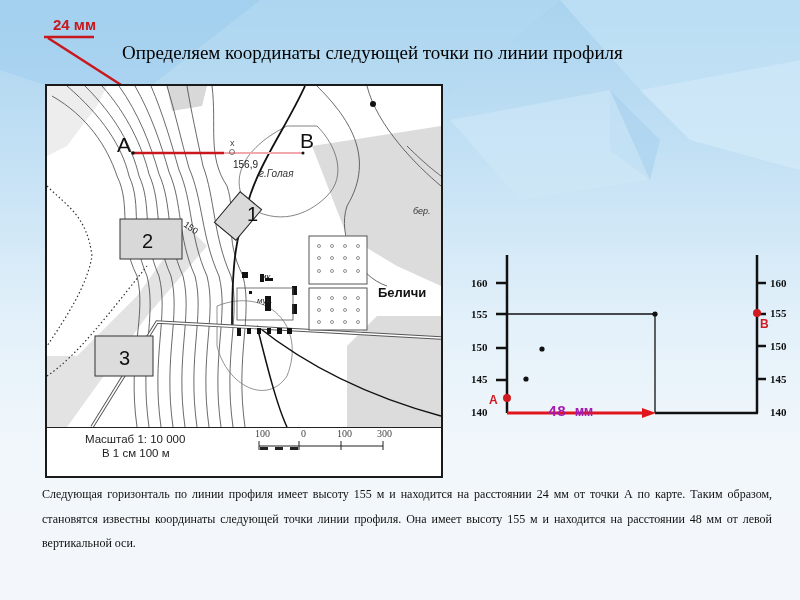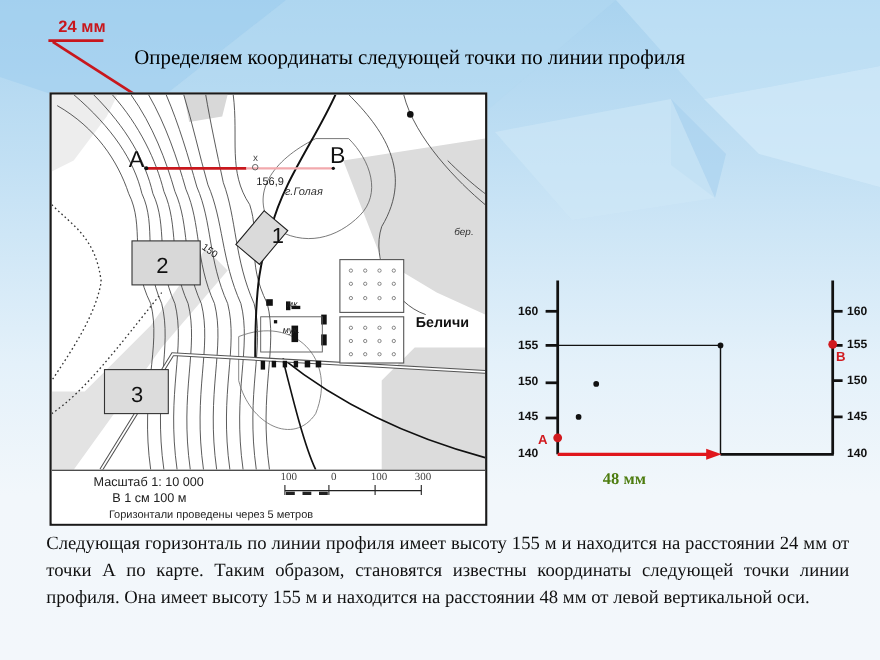--- a/index.html
+++ b/index.html
@@ -27,35 +27,35 @@
     position: absolute; left: 0; top: 341px; width: 452px; height: 49px;
     border-top: 1.5px solid #222; background: #fff;
     font-family: "Liberation Sans", sans-serif; color: #222;
   }
   .legend .scale { position: absolute; left: 38px; top: 5px; font-size: 11.5px; }
   .legend .scale2 { position: absolute; left: 55px; top: 19px; font-size: 11.5px; }
   .legend .contours { position: absolute; left: 52px; top: 35px; font-size: 10px; }
   .legend .tick { position: absolute; top: 0px; font-size: 10px; color: #444; font-family: Liberation Serif, serif; }
   .map-text { font-family: "Liberation Sans", sans-serif; }
   .axis-lbl {
-    position: absolute; font-family: Liberation Sans, sans-serif;
+    position: absolute; font-family: Liberation Serif, serif;
     font-weight: bold; font-size: 11px; color: #111;
   }
   .red-lbl {
     position: absolute; font-family: "Liberation Sans", sans-serif;
     font-weight: bold; font-size: 12px; color: #d11a1f;
   }
   .dist-lbl {
-    position: absolute; left: 548px; top: 428px;
-    font-family: Liberation Serif, serif; font-weight: bold;
-    font-size: 15px; color: #4d7c0f;
+    position: absolute; left: 548px; top: 404px;
+    font-family: Liberation Mono, monospace; font-weight: bold;
+    font-size: 15px; color: #a21caf;
   }
   .body-text {
     position: absolute; left: 42px; top: 482px; width: 730px;
-    font-size: 17px; line-height: 24.5px; color: #111;
+    font-size: 12px; line-height: 24.5px; color: #111;
     text-align: justify; text-align-last: left;
   }
 </style>
 </head>
 <body>
 
 <svg class="bg-poly" width="800" height="600">
   <polygon points="0,0 260,0 120,110 0,70" fill="#9fcdee" opacity="0.55"></polygon>
   <polygon points="260,0 560,0 420,120 120,110" fill="#b3d9f2" opacity="0.5"></polygon>
   <polygon points="560,0 800,0 800,60 640,90" fill="#c6e4f7" opacity="0.6"></polygon>
@@ -177,21 +177,20 @@
     <text x="72" y="279" font-size="20" fill="#111" class="map-text">3</text>
     <text x="136" y="140" font-size="9" fill="#222" class="map-text" transform="rotate(35 136 140)">150</text>
     <text x="331" y="211" font-size="13" font-weight="bold" fill="#111" class="map-text">Беличи</text>
     <text x="214" y="193" font-size="8" font-style="italic" fill="#222" class="map-text">мк</text>
     <text x="210" y="217" font-size="8" font-style="italic" fill="#222" class="map-text">мук.</text>
     <text x="366" y="128" font-size="9" font-style="italic" fill="#333" class="map-text">бер.</text>
   </svg>
   <div class="legend">
     <div class="scale">Масштаб    1: 10 000</div>
     <div class="scale2">В 1 см 100 м</div>
-    <div class="contours">Горизонтали проведены через 5 метров</div>
     <span class="tick" style="left:208px;">100</span>
     <span class="tick" style="left:254px;">0</span>
     <span class="tick" style="left:290px;">100</span>
     <span class="tick" style="left:330px;">300</span>
     <svg style="position:absolute;left:210px;top:10px;" width="130" height="14">
       <line x1="2" y1="8" x2="126" y2="8" stroke="#222" stroke-width="1"></line>
       <line x1="2" y1="3" x2="2" y2="12" stroke="#222"></line>
       <line x1="42" y1="3" x2="42" y2="12" stroke="#222"></line>
       <line x1="84" y1="3" x2="84" y2="12" stroke="#222"></line>
       <line x1="126" y1="3" x2="126" y2="12" stroke="#222"></line>

